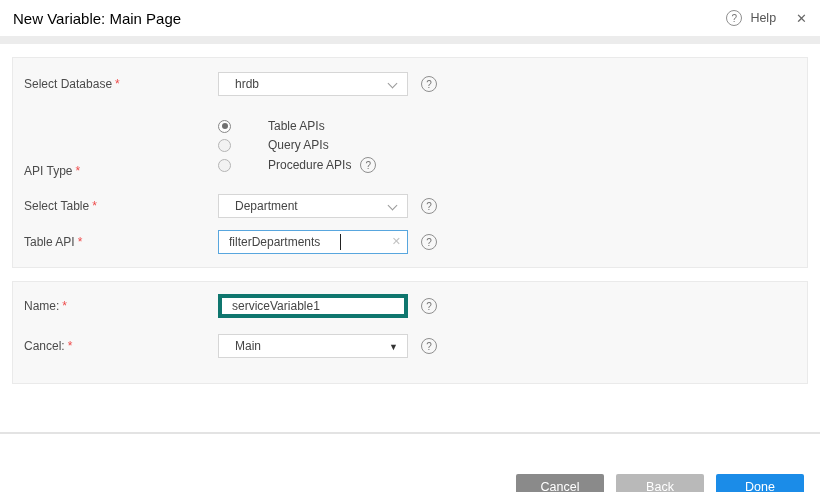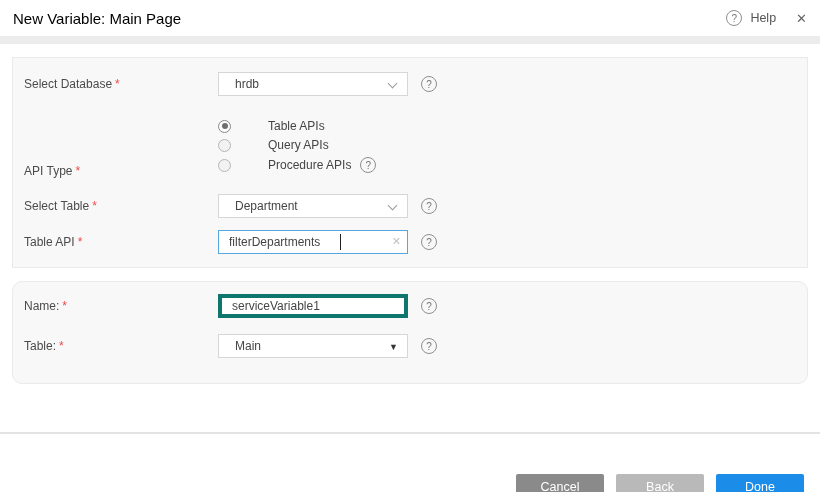--- a/index.html
+++ b/index.html
@@ -27,21 +27,21 @@
   .header-right .help-text { font-size:12.5px; color:#555; margin-left:8px; }
   .close-x { margin-left:20px; font-size:13px; color:#666; cursor:pointer; }
   .header-strip { position:absolute; top:36px; left:0; right:0; height:8px; background:#ececec; }
 
   
   .panel {
     position:absolute; left:12px; width:796px;
     background:#f8f8f8; border:1px solid #eaeaea;
   }
   #panel-apis { top:57px; height:211px; }
-  #panel-details { top:281px; height:103px;border-radius:10px; }
+  #panel-details { top:281px; height:103px; }
 
   .row { position:absolute; left:11px; display:flex; align-items:center; }
   .row.top-align { align-items:flex-end; }
   .flabel { width:194px; font-size:12px; color:#4b4b4b; flex:none; }
   .req { color:var(--required,#ee4b4b); margin-left:3px; font-size:12px; }
 
   .field {
     width:190px; height:24px; background:#ffffff; border:1px solid #d6d6d6;
     display:flex; align-items:center; padding:0 16px; font-size:12px; color:#454545;
     position:relative; flex:none; cursor:pointer;
@@ -161,21 +161,21 @@
 
   <div class="row" style="top:12px;">
     <span class="flabel"><span>Name:</span><span class="req">*</span></span>
     <div class="field-wrap">
       <input class="tinput" value="serviceVariable1" style="">
     </div>
     <span class="help-circle field-help">?</span>
   </div>
 
   <div class="row" style="top:52px;">
-    <span class="flabel"><span>Table:</span><span class="req">*</span></span>
+    <span class="flabel"><span>Cancel:</span><span class="req">*</span></span>
     <div class="field">
       <span>Main</span>
       <span class="sel-arrow">▼</span>
     </div>
     <span class="help-circle field-help">?</span>
   </div>
 
 </div>
 
 <div class="footer-line"></div>

